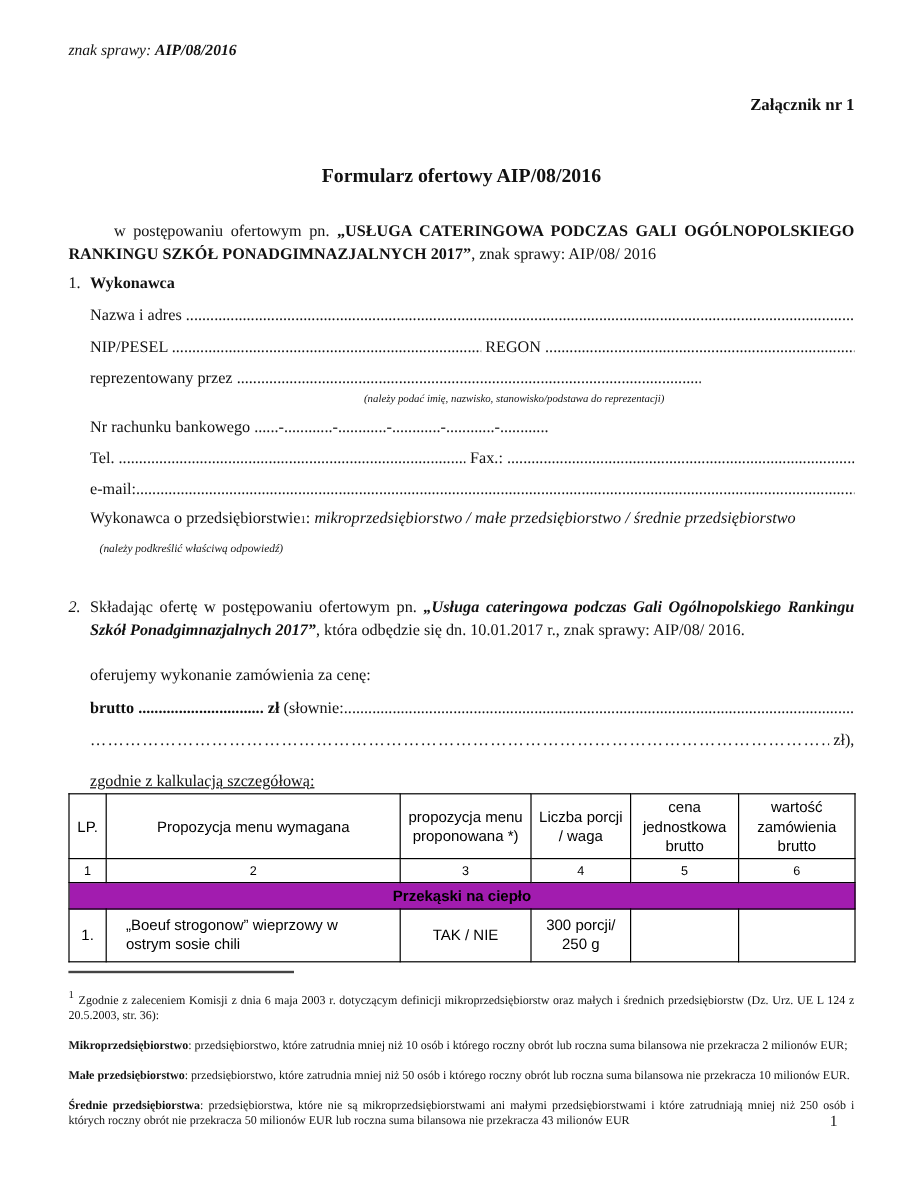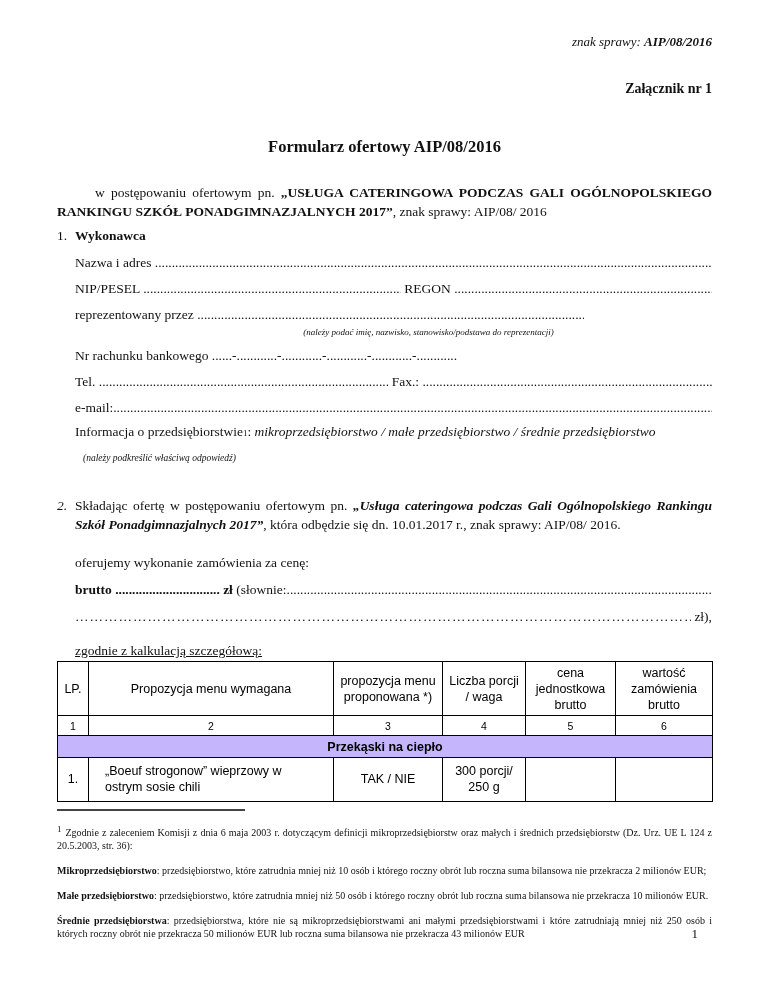--- a/index.html
+++ b/index.html
@@ -1,20 +1,20 @@
 <!DOCTYPE html>
 <html lang="pl"><head>
 <meta charset="utf-8">
 <style>
   * { margin:0; padding:0; box-sizing:border-box; }
   html,body { background:#fff; }
   body { width:768px; height:994px; font-family:"Liberation Serif", serif; color:#111; }
   .page { position:relative; width:768px; height:994px; padding:34px 56px 0 57px; overflow:hidden; }
 
-  .case-ref { text-align:right; font-style:italic; font-size:13px; line-height:16px; }
+  .case-ref { text-align:left; font-style:italic; font-size:13px; line-height:16px; }
   .case-ref .b { font-weight:bold; }
   .attachment { text-align:right; font-weight:bold; font-size:14px; line-height:17px; margin-top:30px; }
   .doc-title { text-align:center; font-weight:bold; font-size:16.5px; line-height:20px; margin-top:40px; }
 
   .para { font-size:13.5px; line-height:18.5px; text-align:justify; }
   .intro { margin-top:27px; text-indent:38px; }
   .b { font-weight:bold; }
   .bi { font-weight:bold; font-style:italic; }
   .i { font-style:italic; }
 
@@ -102,21 +102,21 @@
       <span class="lab">Tel. </span>
       <span class="dfill">...........................................................................................................................................................................................................................................................</span>
       <span class="lab"> Fax.: </span>
       <span class="dfill">...........................................................................................................................................................................................................................................................</span>
     </div>
     <div class="fline">
       <span class="lab">e-mail:</span>
       <span class="dfill">...........................................................................................................................................................................................................................................................</span>
     </div>
     <div class="fline" style="margin-top:7px;">
-      <span class="lab">Informacja o przedsiębiorstwie</span>
+      <span class="lab">Wykonawca o przedsiębiorstwie</span>
         <sup class="inline-sup">1</sup>
         <span class="lab">: </span>
         <span class="i">mikroprzedsiębiorstwo / małe przedsiębiorstwo / średnie przedsiębiorstwo</span>
     </div>
     <div class="small-note2">(należy podkreślić właściwą odpowiedź)</div>
   </div>
 
   <div class="para sec2 hang">
     <span class="num">2.</span>
     <span>Składając ofertę w postępowaniu ofertowym pn. </span><span class="bi">„Usługa cateringowa podczas Gali Ogólnopolskiego Rankingu Szkół Ponadgimnazjalnych 2017”</span><span>, która odbędzie się dn. 10.01.2017 r., znak sprawy: AIP/08/ 2016.</span>
@@ -162,21 +162,21 @@
         <td>wartość zamówienia brutto</td>
       </tr>
       <tr class="nums">
         <td>1</td>
         <td>2</td>
         <td>3</td>
         <td>4</td>
         <td>5</td>
         <td>6</td>
       </tr>
-      <tr class="sect" style="background: #c4b5fd;">
+      <tr class="sect" style="background: #a21caf;">
         <td colspan="6">Przekąski na ciepło</td>
       </tr>
       <tr class="datarow">
         <td>1.</td>
         <td class="menu-cell">„Boeuf strogonow” wieprzowy w ostrym sosie chili</td>
         <td>TAK / NIE</td>
         <td>300 porcji/ 250 g</td>
         <td></td>
         <td></td>
       </tr>

